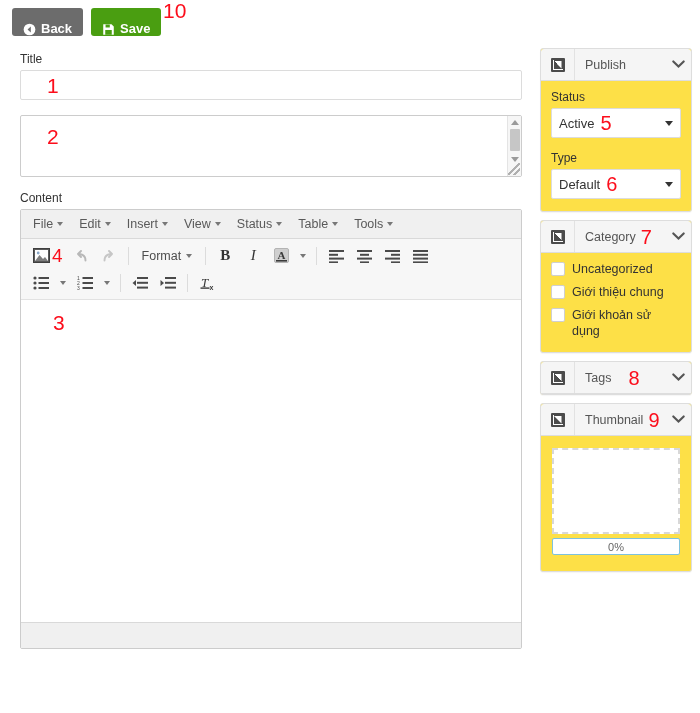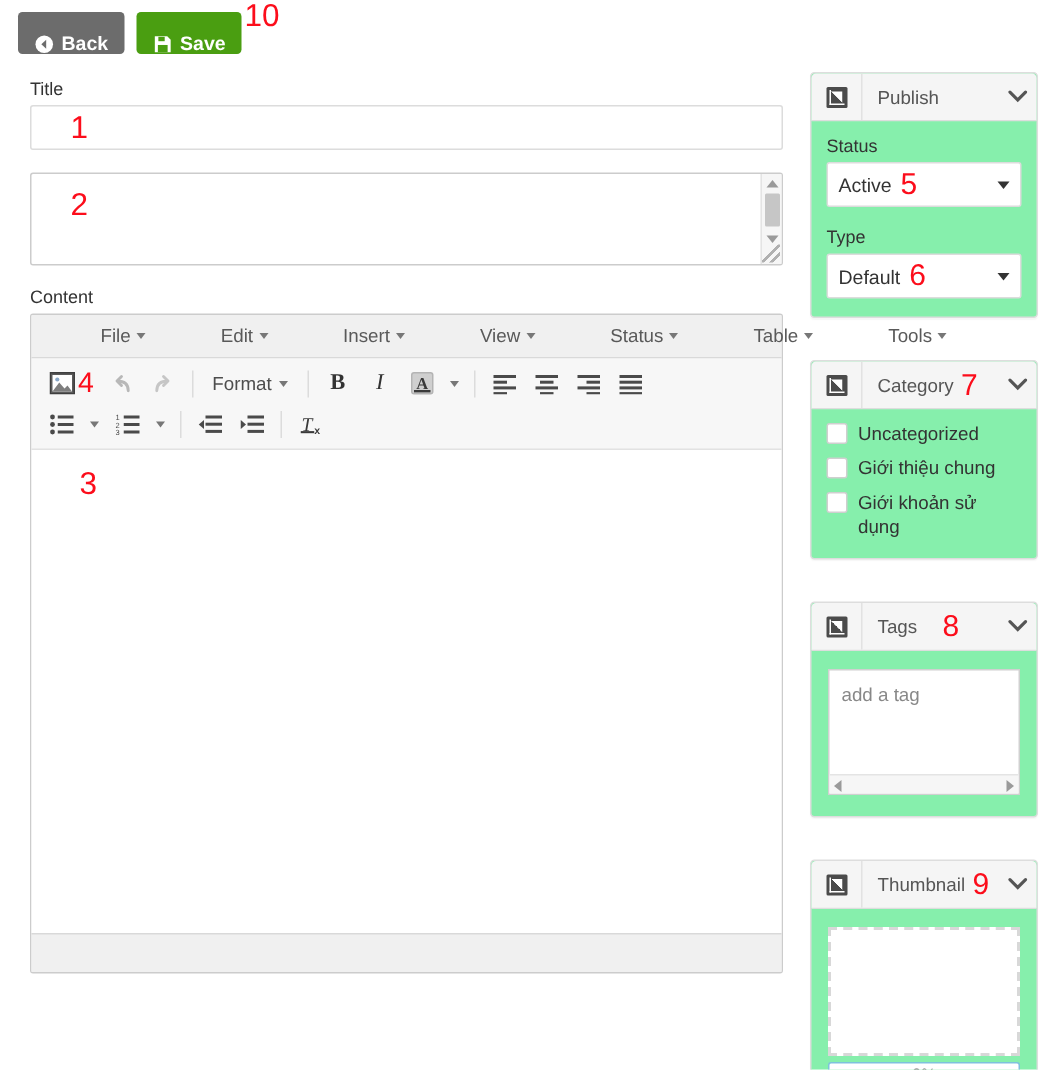--- a/index.html
+++ b/index.html
@@ -91,21 +91,20 @@
     display: flex; align-items: center;
     height: 29px; padding: 0 4px;
     background: #f0f0f0;
     border-bottom: 1px solid #d9d9d9;
   }
   .mce-menuitem {
     display: inline-flex; align-items: center; gap: 4px;
     padding: 0 8px; height: 23px;
     font-size: 12.5px; color: #595959; cursor: pointer;
     font-family: "Liberation Sans", sans-serif;
-    margin-left: 34px;
   }
   .caret {
     width: 0; height: 0;
     border-left: 3.5px solid transparent;
     border-right: 3.5px solid transparent;
     border-top: 4px solid #777777;
     display: inline-block;
   }
   .mce-toolbar {
     background: #f7f7f7;
@@ -128,24 +127,24 @@
     height: 322px; background: #ffffff; position: relative;
   }
   .mce-body .inline-marker { left: 32px; top: 12px; }
   .mce-statusbar {
     height: 26px; background: #f0f0f0; border-top: 1px solid #d9d9d9;
   }
 
   
   .rightcol { position: absolute; left: 540px; top: 48px; width: 152px; }
   .panel {
-    background: #86efac;
+    background: #fde047;
     border: 1px solid #dddddd;
     border-radius: 3px;
-    margin-bottom: 28px;
+    margin-bottom: 8px;
     box-shadow: 0 1px 1px rgba(0,0,0,.04);
   }
   .panel-head {
     display: flex; align-items: center;
     height: 32px;
     background: #f5f5f5;
     border-bottom: 1px solid #dddddd;
     border-radius: 3px 3px 0 0;
   }
   .panel-icon-wrap {
@@ -578,29 +577,20 @@
         <div class="panel-title">
           <span>Tags</span>
           <span class="marker" style="margin-left:12px;">8</span>
         </div>
         <div class="chev">
           <svg width="13" height="9" viewBox="0 0 13 9">
             <path d="M1.3 1.4 L6.5 6.6 L11.7 1.4" fill="none" stroke="#555555" stroke-width="2.1" stroke-linecap="round"></path>
           </svg>
         </div>
       </div>
-      <div class="panel-body" style="padding:12px 11px 14px 11px;">
-        <div class="tagbox">
-          <span class="ph">add a tag</span>
-          <div class="tag-hscroll">
-            <span class="a-l"></span>
-            <span class="a-r"></span>
-          </div>
-        </div>
-      </div>
     </div>
 
     <div class="panel">
       <div class="panel-head">
         <div class="panel-icon-wrap">
           <span class="expand-icon"></span>
         </div>
         <div class="panel-title">
           <span>Thumbnail</span>
           <span class="marker">9</span>

